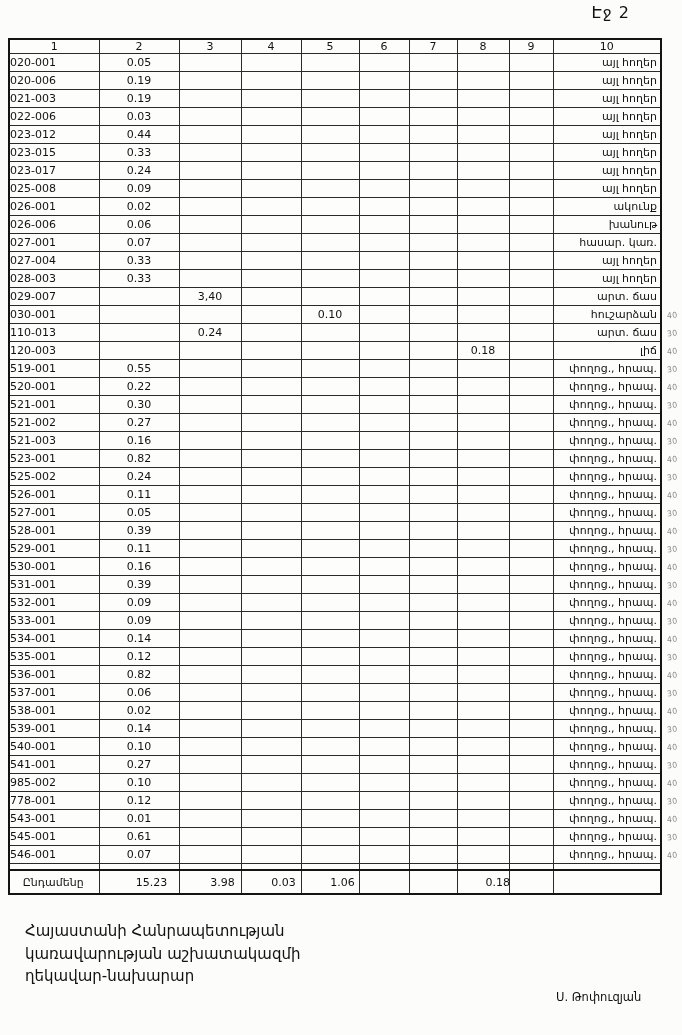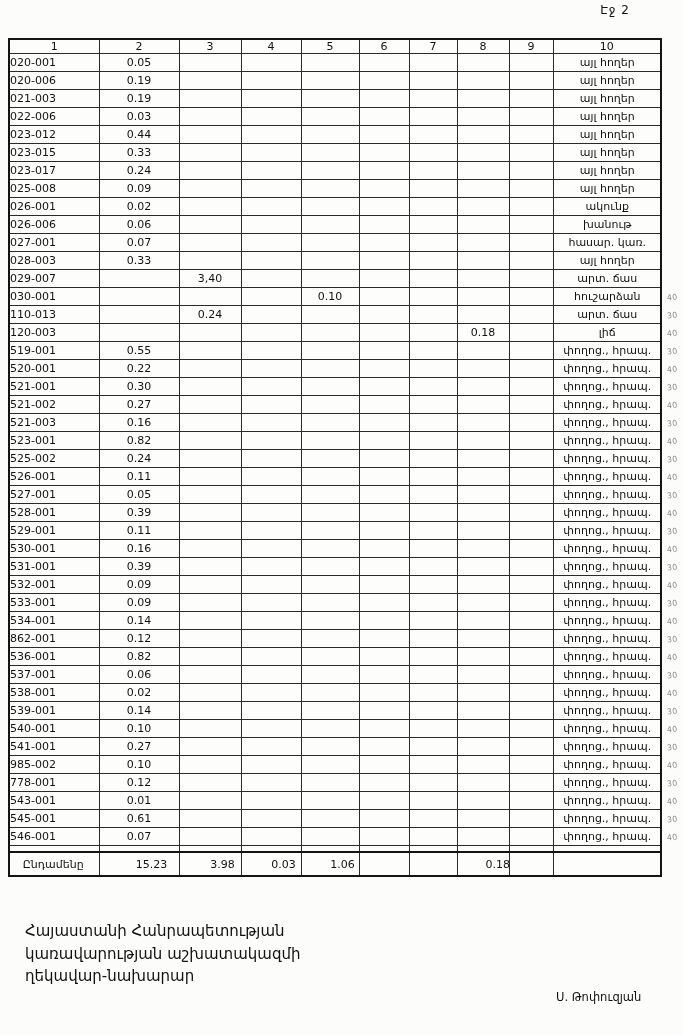--- a/index.html
+++ b/index.html
@@ -7,21 +7,21 @@
     width:682px;height:1035px;
     background:#fcfcfa;
     font-family:"DejaVu Sans",sans-serif;
     color:#121212;
     position:relative;
     overflow:hidden;
   }
   .page{position:absolute;inset:0;}
   .page-num{
     position:absolute;top:3px;right:52px;
-    font-size:12px;letter-spacing:1px;
+    font-size:16px;letter-spacing:1px;
   }
   table.doc{
     position:absolute;left:8px;top:38px;
     border-collapse:collapse;table-layout:fixed;
     width:652px;
     border:2px solid #141414;
     background:#fdfdfb;
   }
   th,td{
     border:1px solid #2a2a2a;
@@ -33,21 +33,21 @@
     overflow:visible;
   }
   th{
     height:12px;
     font-weight:normal;
     text-align:center;
     font-size:11px;
   }
   td.c1{text-align:left;padding-left:0;}
   td.c2,td.c3,td.c4,td.c5,td.c6,td.c7,td.c8,td.c9{text-align:center;}
-  td.c10{text-align:center;padding-left:4px;}
+  td.c10{text-align:right;padding-left:4px;}
   tr.spacer td{height:5px;}
   tr.total td{
     height:22px;
     border-top:2px solid #141414;
     padding-left:28px;
   }
   tr.total td.c1{text-align:center;padding-left:1px;}
   .mark{
     position:absolute;
     right:-17px;top:5px;
@@ -226,20 +226,32 @@
           <td class="c3"></td>
           <td class="c4"></td>
           <td class="c5"></td>
           <td class="c6"></td>
           <td class="c7"></td>
           <td class="c8"></td>
           <td class="c9"></td>
           <td class="c10">հասար. կառ.</td>
         </tr>
         <tr>
+          <td class="c1">027-004</td>
+          <td class="c2">0.33</td>
+          <td class="c3"></td>
+          <td class="c4"></td>
+          <td class="c5"></td>
+          <td class="c6"></td>
+          <td class="c7"></td>
+          <td class="c8"></td>
+          <td class="c9"></td>
+          <td class="c10">այլ հողեր</td>
+        </tr>
+        <tr>
           <td class="c1">028-003</td>
           <td class="c2">0.33</td>
           <td class="c3"></td>
           <td class="c4"></td>
           <td class="c5"></td>
           <td class="c6"></td>
           <td class="c7"></td>
           <td class="c8"></td>
           <td class="c9"></td>
           <td class="c10">այլ հողեր</td>
@@ -478,21 +490,21 @@
           <td class="c3"></td>
           <td class="c4"></td>
           <td class="c5"></td>
           <td class="c6"></td>
           <td class="c7"></td>
           <td class="c8"></td>
           <td class="c9"></td>
           <td class="c10">փողոց., հրապ.<span class="mark">40</span></td>
         </tr>
         <tr>
-          <td class="c1">862-001</td>
+          <td class="c1">535-001</td>
           <td class="c2">0.12</td>
           <td class="c3"></td>
           <td class="c4"></td>
           <td class="c5"></td>
           <td class="c6"></td>
           <td class="c7"></td>
           <td class="c8"></td>
           <td class="c9"></td>
           <td class="c10">փողոց., հրապ.<span class="mark">30</span></td>
         </tr>

